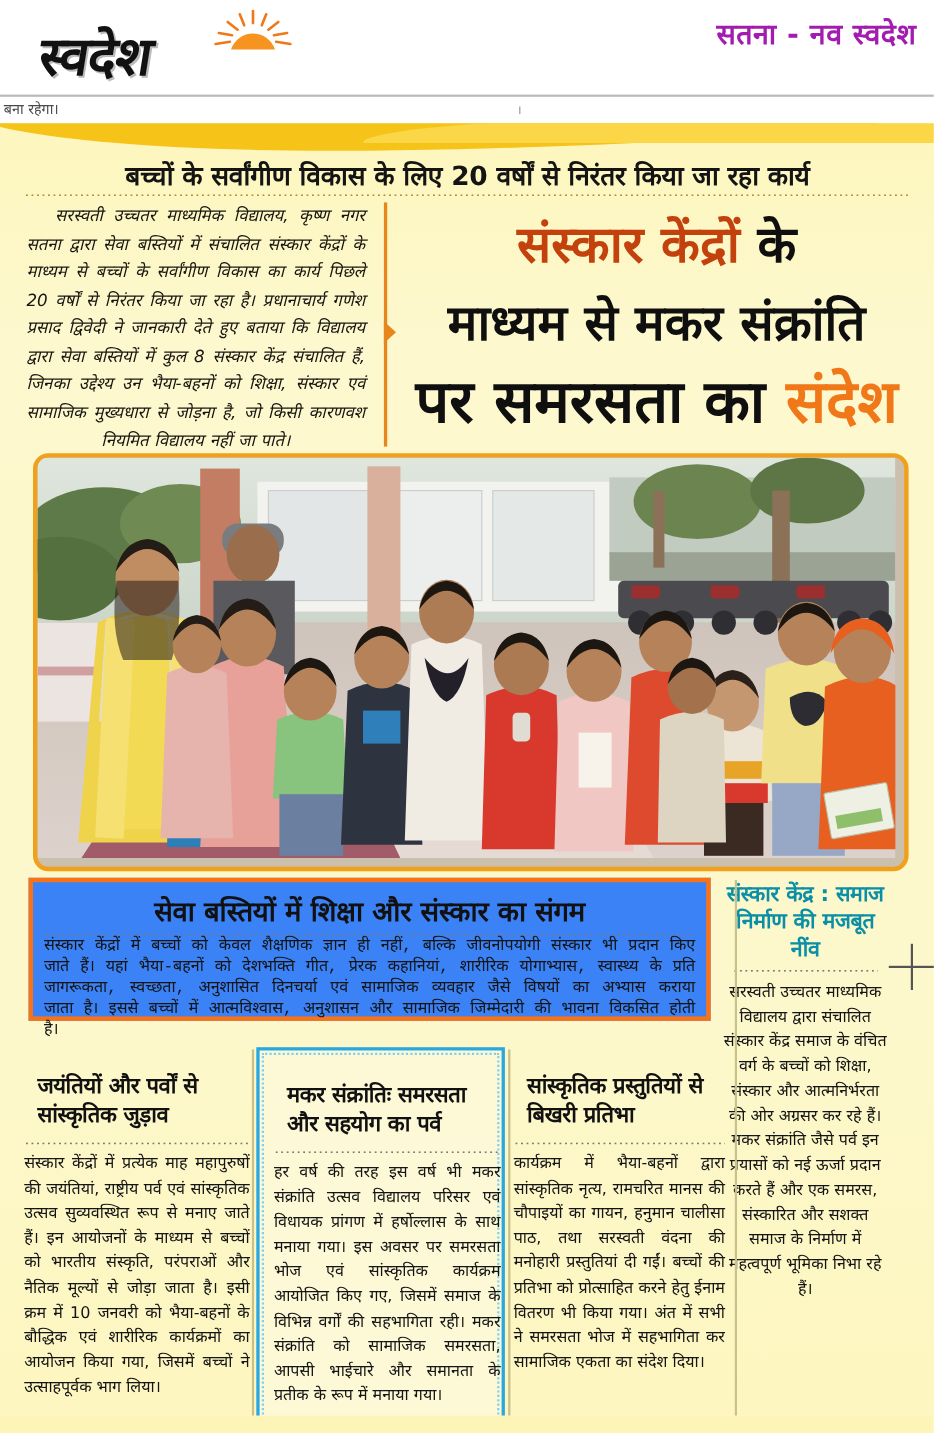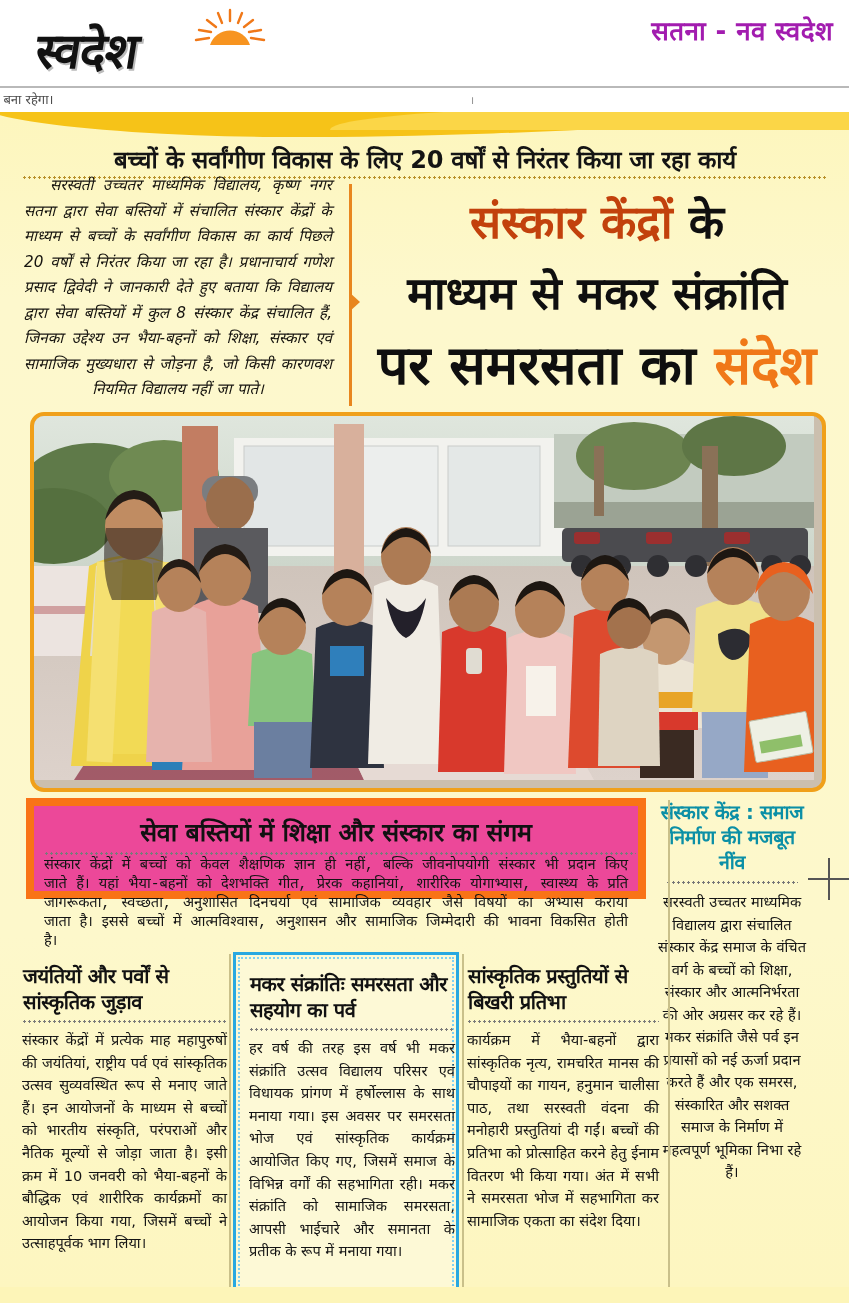--- a/index.html
+++ b/index.html
@@ -74,21 +74,21 @@
     letter-spacing:-.2px;white-space:nowrap;
   }
   .dotrule{
     position:absolute;left:22px;top:64px;width:806px;height:3px;
     background-image:radial-gradient(circle,#b9912a 1px,transparent 1.2px);
     background-size:5px 3px;background-repeat:repeat-x;
   }
 
   
   .intro{
-    position:absolute;left:24px;top:61px;width:318px;height:222px;
+    position:absolute;left:24px;top:72px;width:318px;height:222px;
     padding-right:10px;box-sizing:border-box;
   }
   .intro p{
     margin:0;text-align:justify;text-align-last:center;
     font-family:"DejaVu Sans","Liberation Sans",sans-serif;
     font-style:italic;font-size:15.2px;line-height:25.5px;
     color:#16140f;word-spacing:.5px;
   }
   .intro .indent{display:inline-block;width:26px;}
   .vline{
@@ -116,22 +116,22 @@
   .c-orange{color:#f07818;}
 
   
   .photo{
     position:absolute;left:30px;top:300px;width:788px;height:372px;
     border:4px solid #f0a01a;border-radius:14px;overflow:hidden;background:#cbbfae;
   }
 
   
   .redbox{
-    position:absolute;left:26px;top:686px;width:620px;height:101px;
-    border:8px solid #f97316;background:#ec4899;box-sizing:border-box;
+    position:absolute;left:26px;top:686px;width:620px;height:130px;
+    border:4px solid #f97316;background:#3b82f6;box-sizing:border-box;
   }
   .redbox h2{
     margin:8px 0 0 0;text-align:center;
     font-family:"DejaVu Sans","Liberation Sans",sans-serif;
     font-weight:bold;font-size:25px;color:#111;letter-spacing:-.2px;
   }
   .redbox .dotrule2{
     position:absolute;left:10px;top:46px;width:592px;height:3px;
     background-image:radial-gradient(circle,#7a7a7a 1px,transparent 1.2px);
     background-size:5px 3px;background-repeat:repeat-x;
@@ -164,21 +164,21 @@
   .crosshair::before{content:"";position:absolute;left:0;top:20px;width:42px;height:2px;background:#555;}
   .crosshair::after{content:"";position:absolute;left:20px;top:0;width:2px;height:42px;background:#555;}
 
   
   .cols{position:absolute;left:22px;top:850px;width:640px;height:340px;}
   .col{position:absolute;top:0;}
   .col1{left:0;width:205px;}
   .col2{left:215px;width:218px;}
   .col3{left:445px;width:192px;}
   .col h4{
-    margin:1px;text-align:left;
+    margin:12px;text-align:left;
     font-family:"DejaVu Sans","Liberation Sans",sans-serif;
     font-weight:bold;font-size:20px;line-height:26px;color:#111;letter-spacing:-.4px;
   }
   .col .dotrule4{
     margin:5px 0 0 0;width:100%;height:3px;
     background-image:radial-gradient(circle,#7a7a7a 1px,transparent 1.2px);
     background-size:5px 3px;background-repeat:repeat-x;
   }
   .col p{
     margin:6px 0 0 0;text-align:justify;

